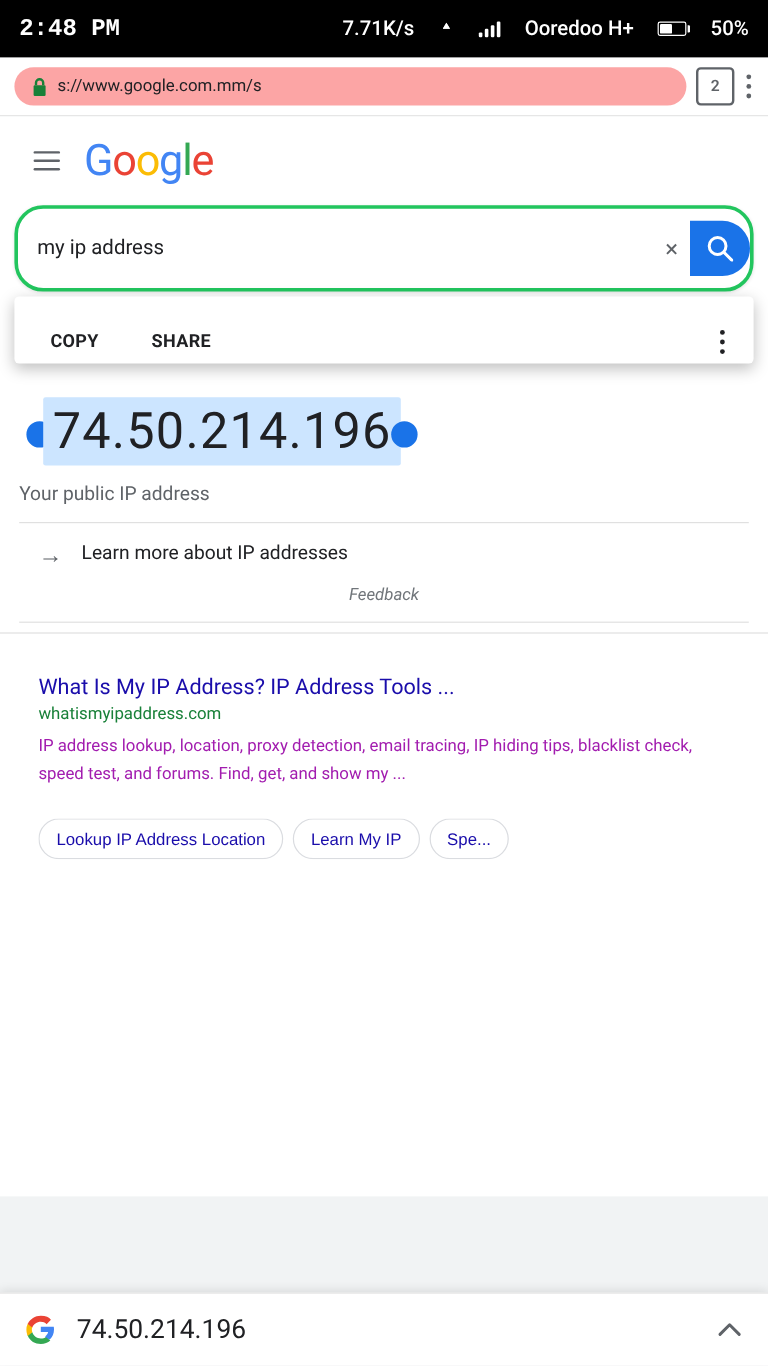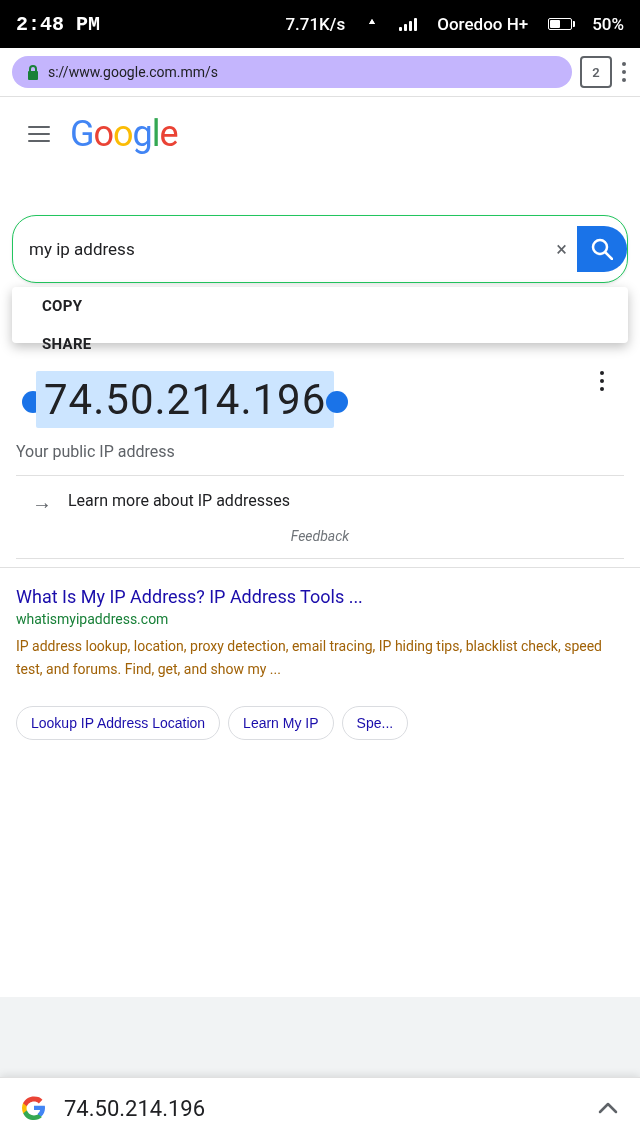--- a/index.html
+++ b/index.html
@@ -83,21 +83,21 @@
       padding: 8px 12px;
       display: flex;
       align-items: center;
       gap: 8px;
       border-bottom: 1px solid #e0e0e0;
     }
     .address-input-wrapper {
       flex: 1;
       display: flex;
       align-items: center;
-      background: #c4b5fd;
+      background: #fca5a5;
       border-radius: 24px;
       padding: 8px 14px;
       gap: 8px;
     }
     .lock-icon-svg { flex-shrink: 0; }
     .address-text {
       flex: 1;
       font-size: 14px;
       color: #202124;
       overflow: hidden;
@@ -167,27 +167,26 @@
 
     
     .search-bar-container {
       padding: 8px 12px 0 12px;
       position: relative;
     }
     .search-bar {
       width: 100%;
       display: flex;
       align-items: center;
-      border: 1px solid #22c55e;
+      border: 3px solid #22c55e;
       border-radius: 24px;
       padding: 10px 16px;
       gap: 10px;
       background: #fff;
       box-shadow: 0 1px 3px rgba(0,0,0,0.1);
-      margin-top: 44px;
     }
     .search-query {
       flex: 1;
       font-size: 17px;
       color: #202124;
     }
     .search-clear {
       color: #5f6368;
       font-size: 20px;
       cursor: pointer;
@@ -205,26 +204,25 @@
     }
 
     
     .context-menu {
       background: #fff;
       box-shadow: 0 4px 12px rgba(0,0,0,0.25);
       border-radius: 4px;
       margin: 4px 12px;
       padding: 0 16px;
       display: flex;
-      align-items: flex-start;
+      align-items: flex-end;
       height: 56px;
-      gap: 0;
+      gap: 16px;
       z-index: 100;
       position: relative;
-      flex-direction: column;
     }
     .context-menu-item {
       font-size: 15px;
       font-weight: 700;
       color: #202124;
       padding: 10px 14px;
       cursor: pointer;
       letter-spacing: 0.3px;
     }
     .context-more {
@@ -307,41 +305,41 @@
     }
     .feedback-text {
       font-size: 14px;
       color: #70757a;
       font-style: italic;
     }
 
     
     .result-card {
       background: #fff;
-      padding: 16px;
+      padding: 32px;
       margin-top: 8px;
       border-top: 1px solid #e0e0e0;
     }
     .result-title {
       font-size: 18px;
       color: #1a0dab;
       text-decoration: none;
       cursor: pointer;
       line-height: 1.4;
       display: block;
       margin-bottom: 2px;
     }
     .result-url {
       font-size: 14px;
       color: #188038;
       margin-bottom: 8px;
     }
     .result-snippet {
       font-size: 14px;
-      color: #a16207;
+      color: #a21caf;
       line-height: 1.6;
       margin-bottom: 26px;
     }
 
     
     .sitelinks-row {
       display: flex;
       gap: 8px;
       overflow: hidden;
       margin-top: 4px;

